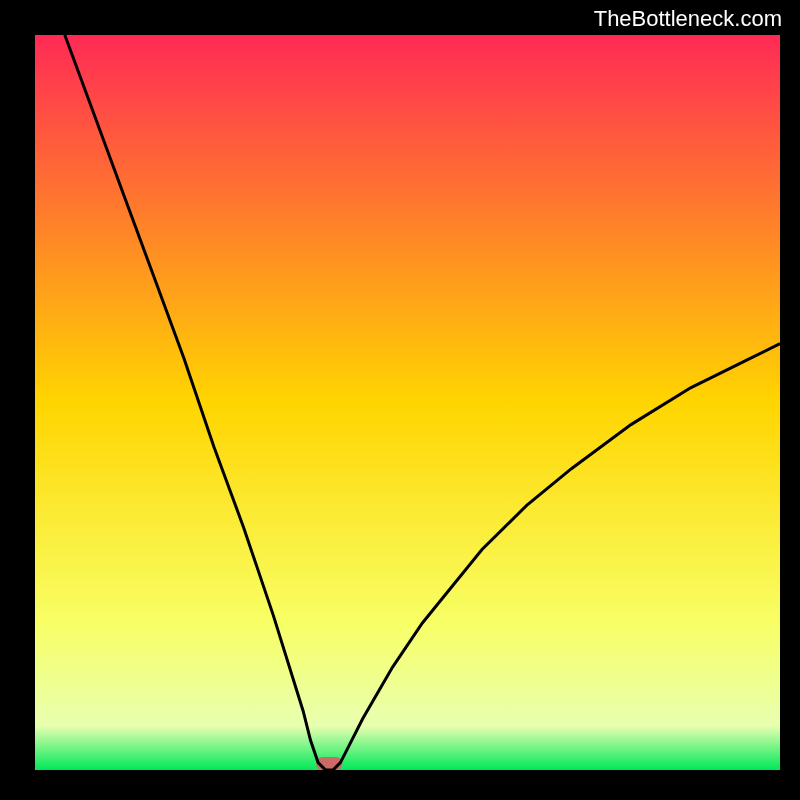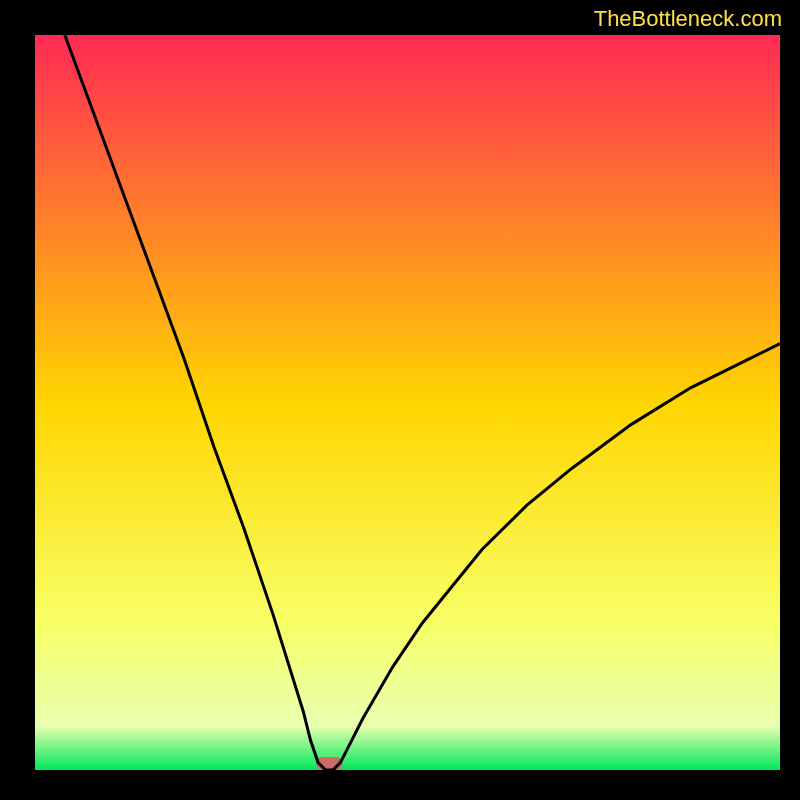--- a/index.html
+++ b/index.html
@@ -15,21 +15,21 @@
     position: absolute;
     top: 0;
     left: 0;
     width: 800px;
     height: 800px;
   }
   .watermark {
     position: absolute;
     top: 6px;
     right: 18px;
-    color: #fde047;
+    color: #ffffff;
     font-size: 22px;
     font-family: Arial, sans-serif;
     z-index: 10;
   }
   svg {
     display: block;
   }
 </style>
 </head>
 <body>

